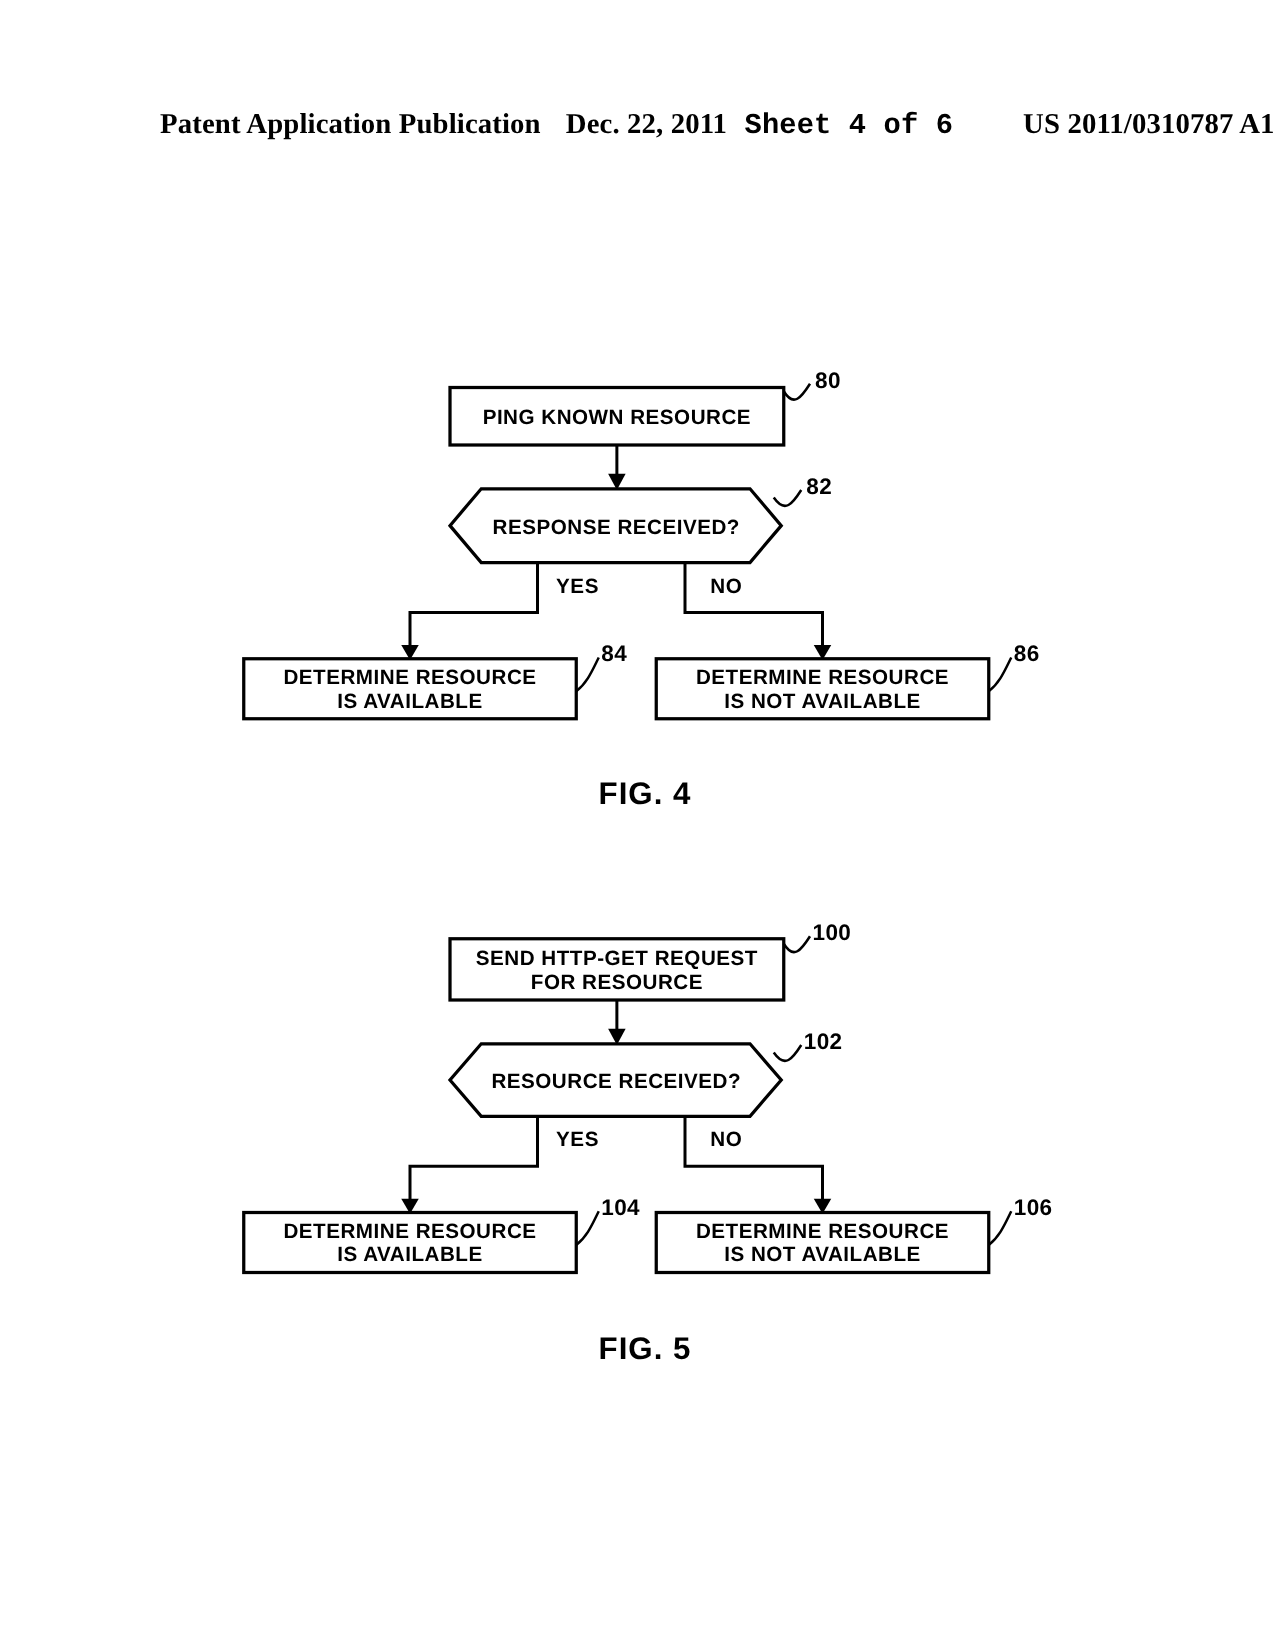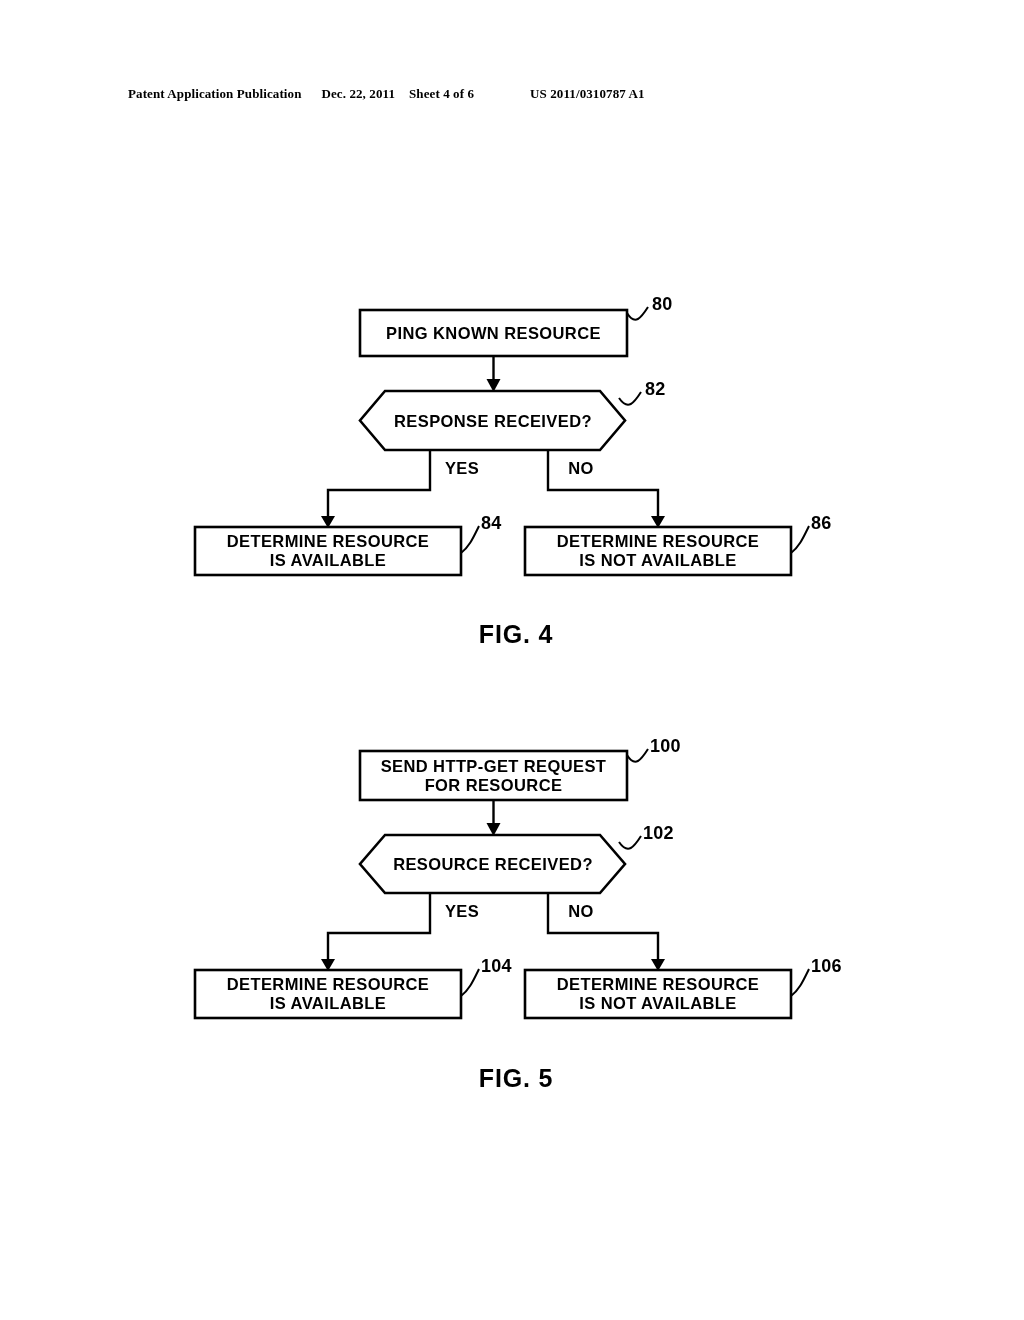--- a/index.html
+++ b/index.html
@@ -19,29 +19,29 @@
 
   
   .page-header {
     position: absolute;
     top: 86px;
     left: 128px;
     width: 768px;
     height: 26px;
     font-family: "Liberation Serif", serif;
     font-weight: bold;
-    font-size: 13px;
+    font-size: 23px;
     letter-spacing: 0.1px;
     white-space: nowrap;
     display: flex;
     align-items: baseline;
   }
   .hdr-pub    { }
   .hdr-date   { margin-left: 20px; }
-  .hdr-sheet  { margin-left: 14px; }
+  .hdr-sheet  { margin-left: 14px; font-family: Liberation Mono, monospace; }
   .hdr-number { margin-left: 56px; text-align: right; }
 
   
   .sheet {
     position: absolute;
     top: 0;
     left: 0;
     width: 1024px;
     height: 1320px;
   }

